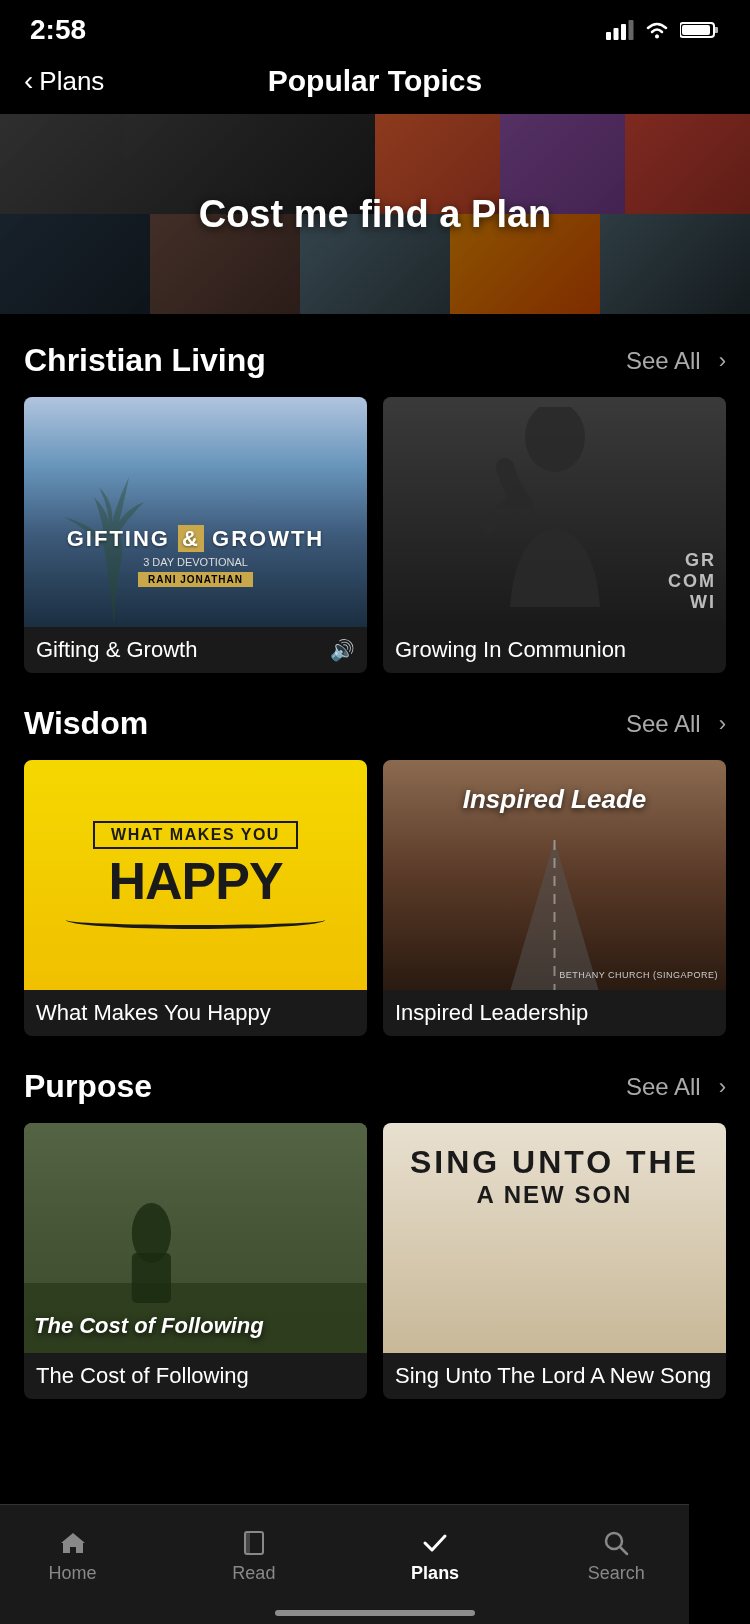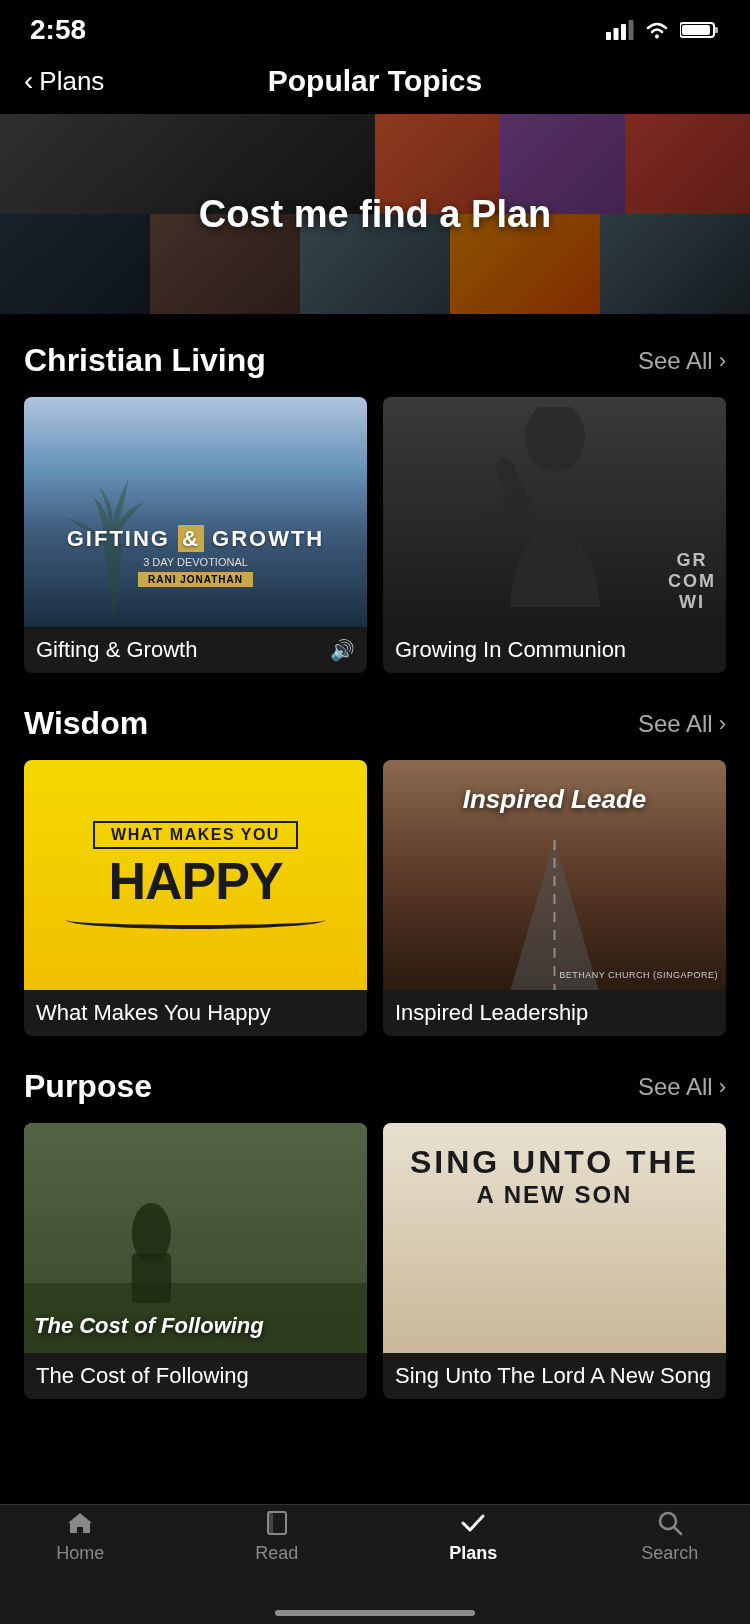--- a/index.html
+++ b/index.html
@@ -132,21 +132,21 @@
       margin-bottom: 18px;
     }
     .section-title {
       font-size: 32px;
       font-weight: 700;
       color: #fff;
     }
     .see-all-btn {
       display: flex;
       align-items: center;
-      gap: 6px;
+      gap: 18px;
       color: #aaa;
       font-size: 24px;
       cursor: pointer;
     }
     .see-all-chevron {
       font-size: 22px;
       color: #aaa;
     }
 
     
@@ -262,27 +262,27 @@
     .sound-icon {
       color: #aaa;
       font-size: 20px;
     }
 
     
     .tab-bar {
       position: fixed;
       bottom: 0;
       left: 0;
-      width: 750px;
+      width: 689px;
       background: #1a1a1a;
       border-top: 1px solid #333;
       display: flex;
       height: 120px;
       align-items: flex-start;
-      padding-top: 0;
+      padding-top: 20px;
       gap: 36px;
     }
     .tab-item {
       flex: 1;
       display: flex;
       flex-direction: column;
       align-items: center;
       gap: 6px;
       cursor: pointer;
       padding-top: 4px;
@@ -413,21 +413,21 @@
 
       <div class="card">
         <div class="card-img-bg card-growing">
 
           <svg style="position:absolute;top:10px;left:50%;transform:translateX(-50%);opacity:0.85" width="150" height="200" viewBox="0 0 150 200">
             <ellipse cx="75" cy="30" rx="30" ry="35" fill="#2a2a2a"></ellipse>
             <path d="M30 200 Q35 130 75 120 Q115 130 120 200Z" fill="#2a2a2a"></path>
             <path d="M45 100 Q30 80 25 60" stroke="#2a2a2a" stroke-width="18" fill="none" stroke-linecap="round"></path>
             <path d="M40 90 Q20 100 10 120" stroke="#2a2a2a" stroke-width="12" fill="none" stroke-linecap="round"></path>
           </svg>
-          <div style="position:absolute;bottom:14px;right:10px;text-align:center">
+          <div style="position:absolute;bottom:14px;right:10px;text-align:right">
             <div style="font-size:18px;font-weight:800;color:#fff;opacity:0.7;letter-spacing:2px">GR<br>COM<br>WI</div>
           </div>
         </div>
         <div class="card-label">
           <span class="card-label-text">Growing In Communion</span>
         </div>
       </div>
     </div>
   </div>
 

